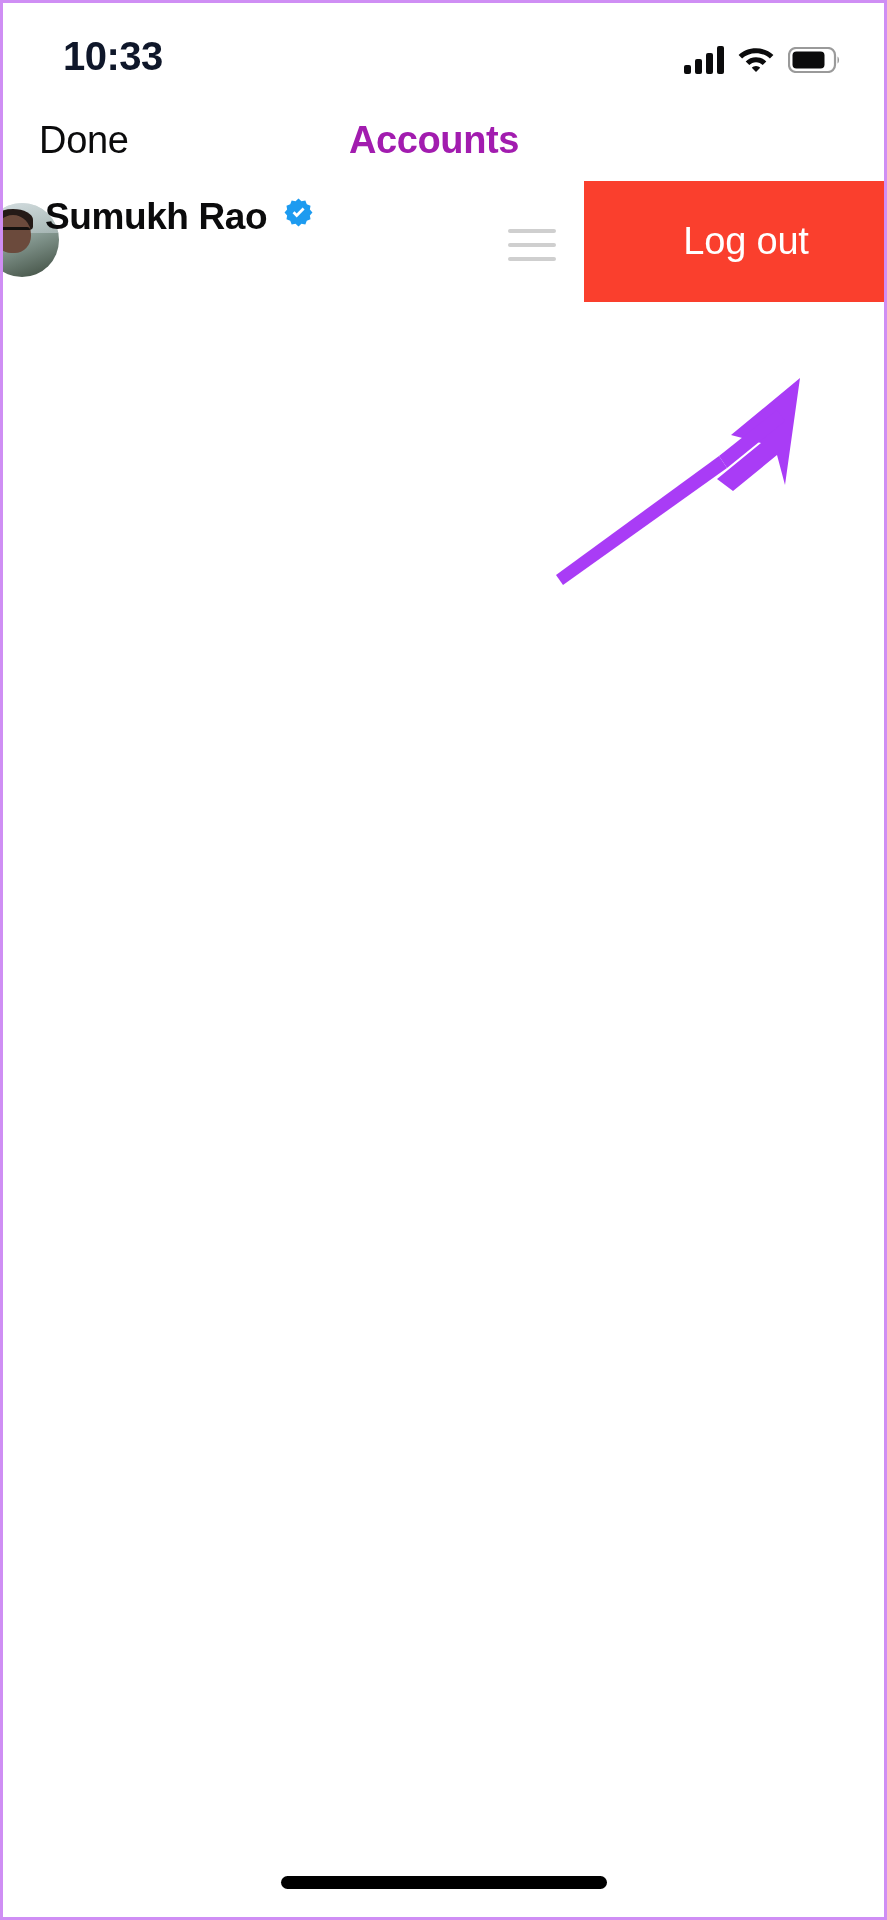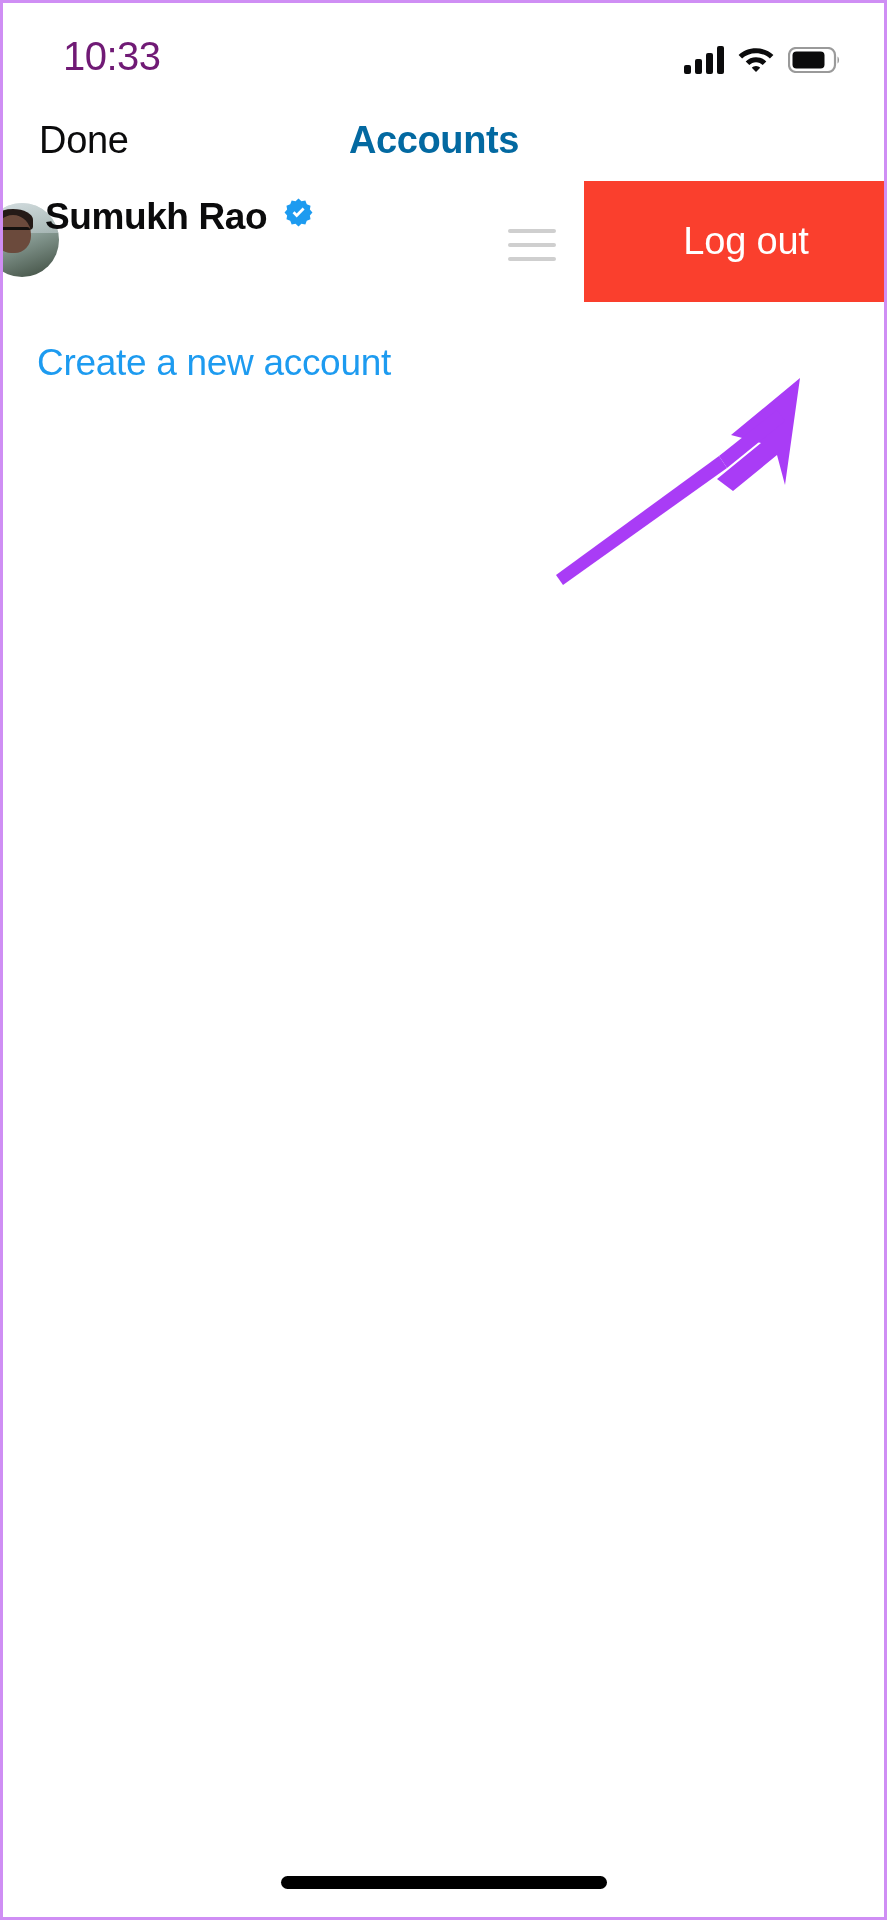--- a/index.html
+++ b/index.html
@@ -32,22 +32,22 @@
     right: 0;
     height: 105px;
     display: flex;
     align-items: center;
     justify-content: space-between;
     padding: 0 44px 0 60px;
     box-sizing: border-box;
   }
   .status-time {
     font-size: 40px;
-    font-weight: 400;
-    color: #701a75;
+    font-weight: 700;
+    color: #0f172a;
     letter-spacing: -0.5px;
     line-height: 1;
   }
   .status-icons {
     display: flex;
     align-items: center;
     gap: 14px;
     margin-top: 8px;
   }
   .signal-bars {
@@ -88,21 +88,21 @@
     color: #0b0b0c;
     letter-spacing: -0.3px;
     cursor: pointer;
   }
   .nav-title {
     position: absolute;
     left: 346px;
     top: 8px;
     font-size: 38px;
     font-weight: 700;
-    color: #0369a1;
+    color: #a21caf;
     letter-spacing: -0.4px;
   }
 
   
   .account-row {
     position: absolute;
     top: 182px;
     left: 0;
     right: 0;
     height: 113px;
@@ -306,21 +306,20 @@
       <span></span>
         <span></span>
         <span></span>
     </div>
 
     <div class="logout-button">
       <div class="label">Log out</div>
     </div>
   </div>
 
-  <div class="link-row link-create">Create a new account</div>
 
   <svg class="annotation-arrow" viewBox="0 0 300 300">
     <path d="M267 85 L198 142 L228 150 L184 186 L200 198 L244 162 L252 192 Z" fill="#a93cf6"></path>
     <path d="M194 175 L30 292 L23 282 L186 163 Z" fill="#a93cf6"></path>
     <path d="M186 163 L244 117 L252 128 L194 175 Z" fill="#a93cf6"></path>
   </svg>
 
   <div class="home-indicator"></div>
 
 </div>

